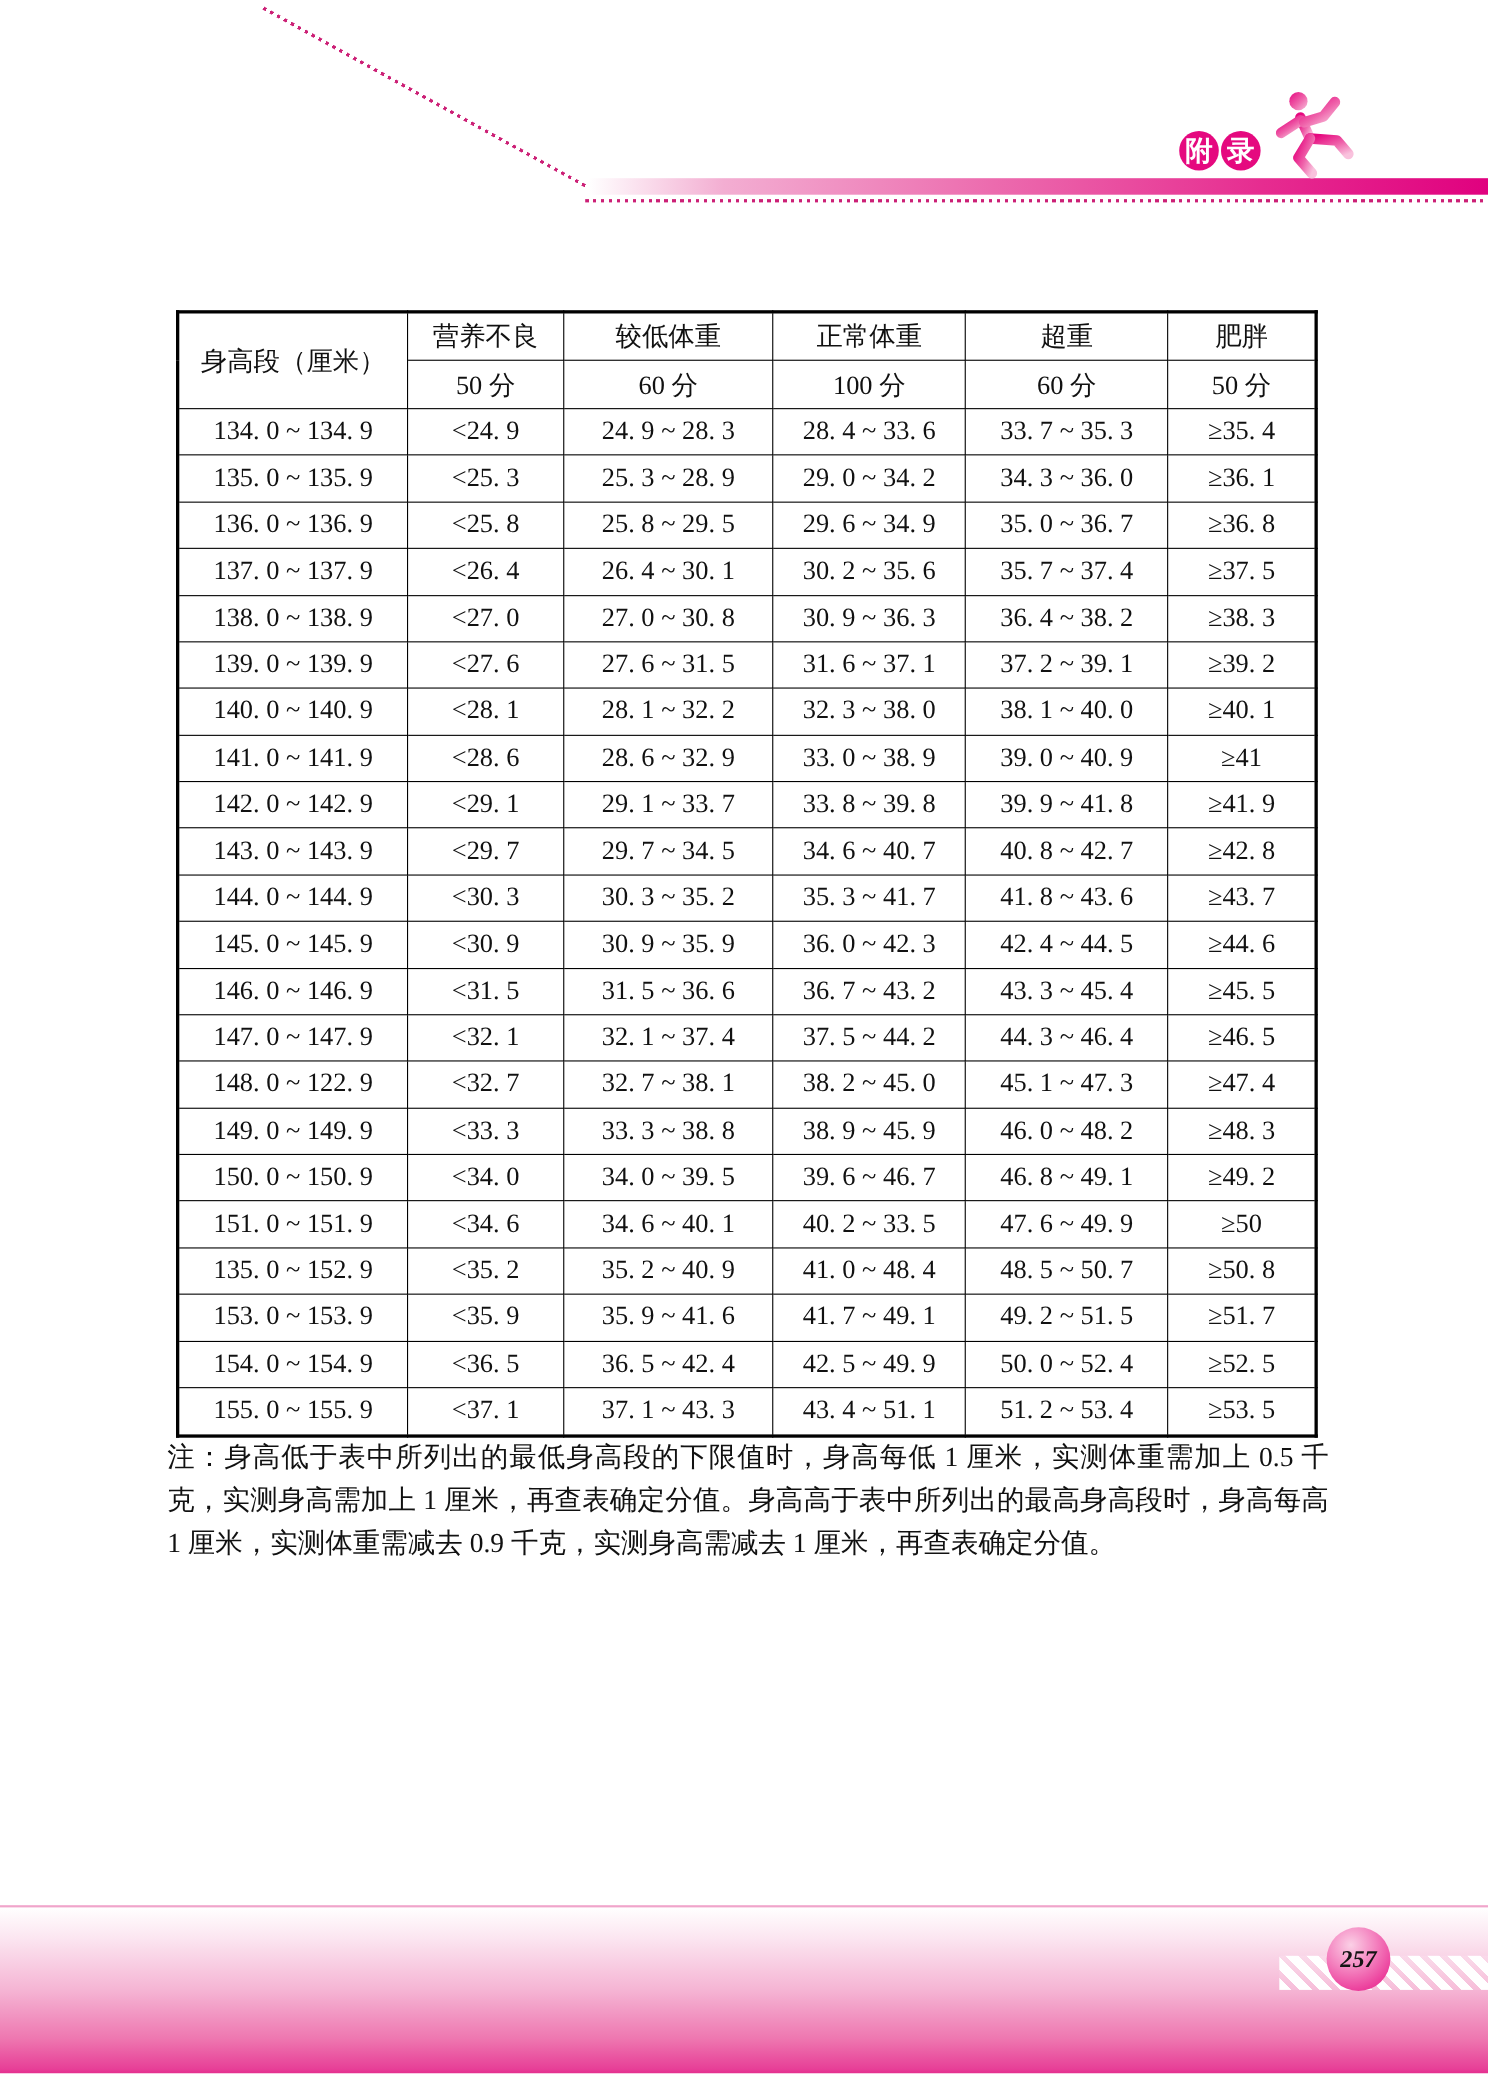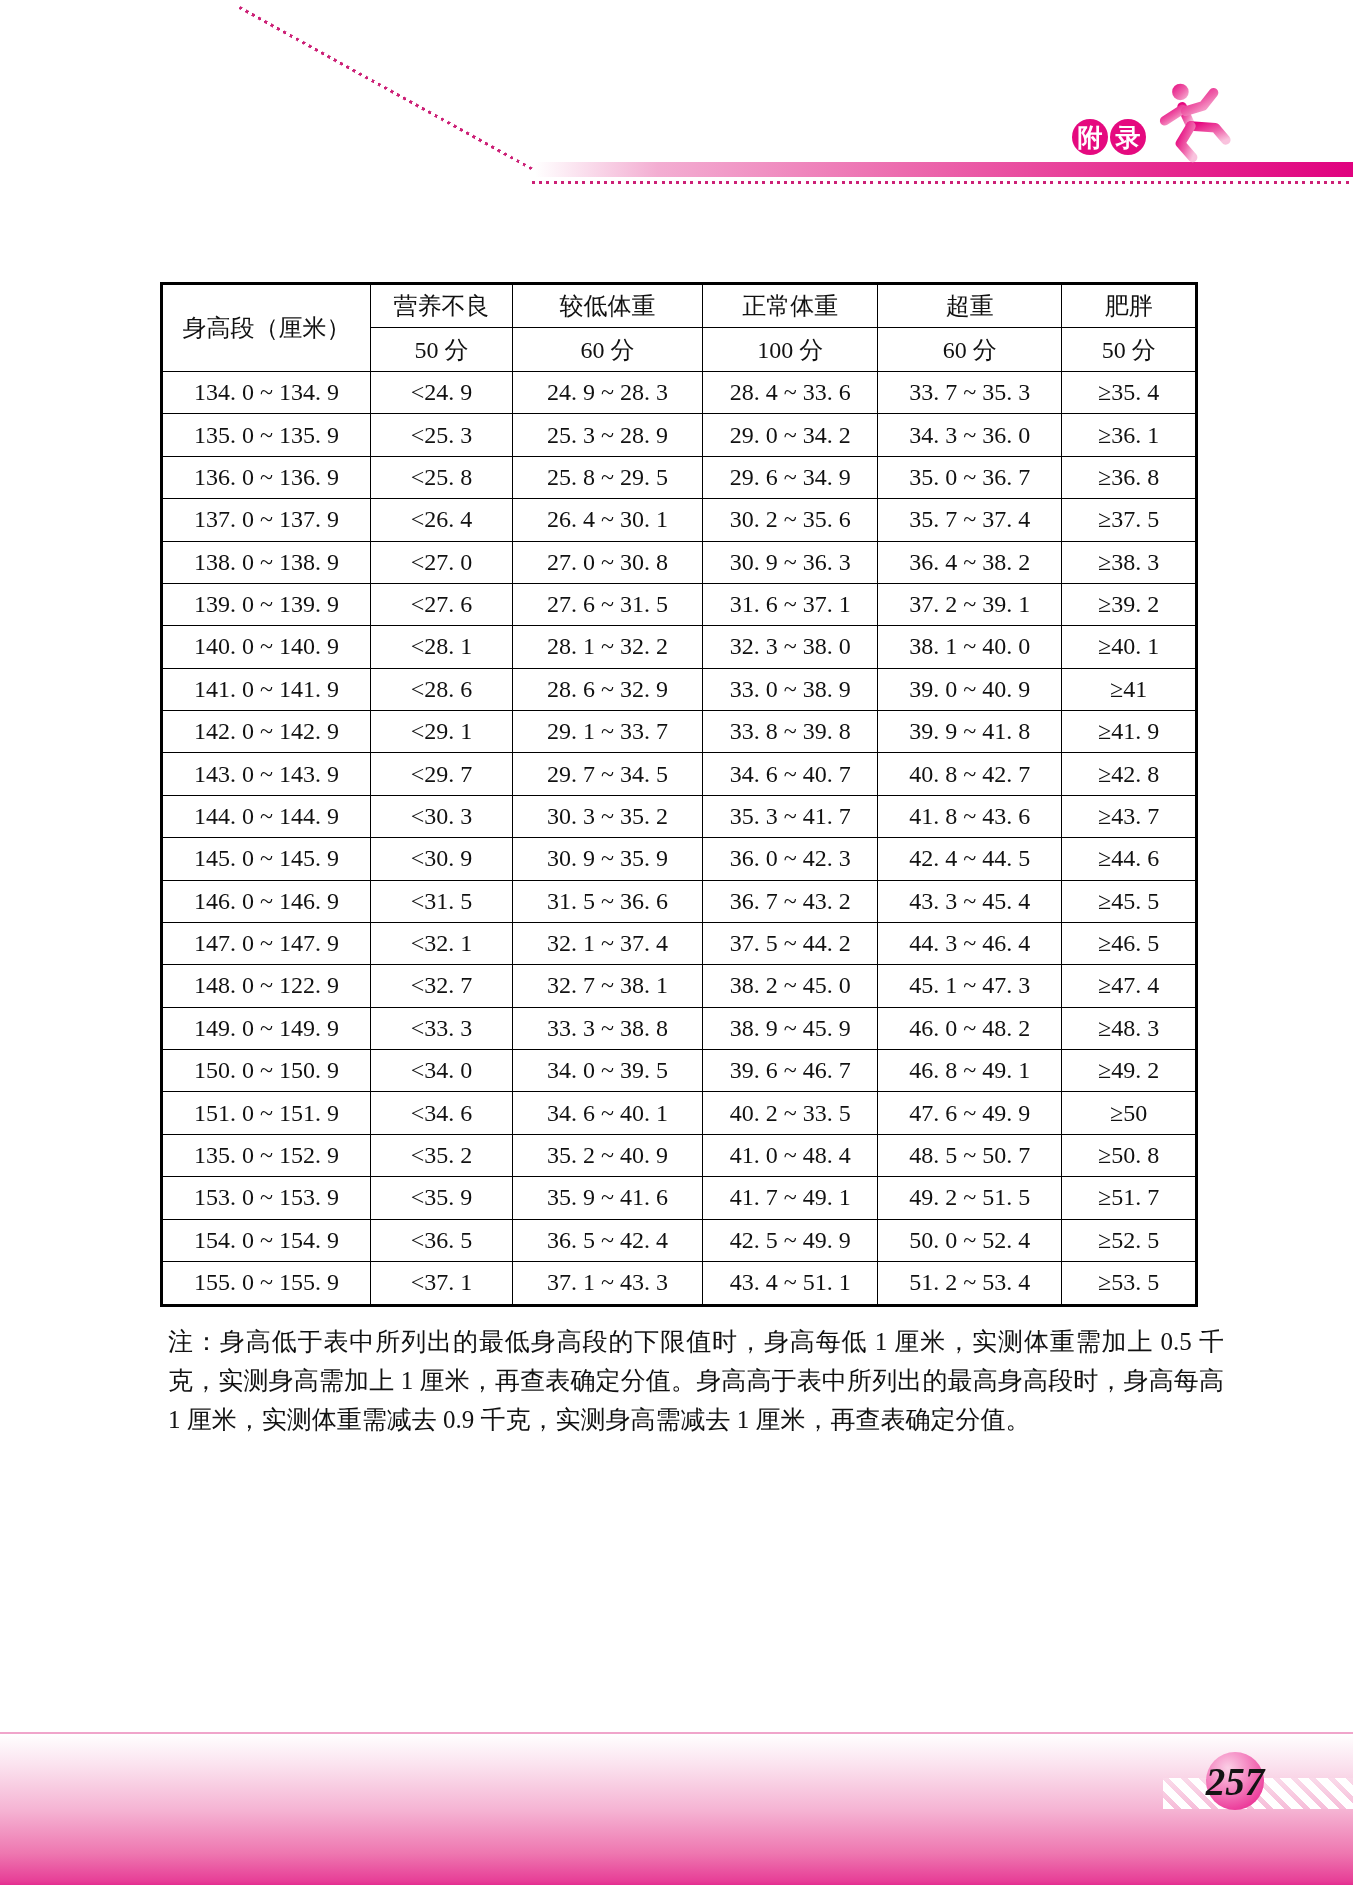--- a/index.html
+++ b/index.html
@@ -65,21 +65,21 @@
     white-space:nowrap;
     overflow:hidden;
   }
   table.score-table thead tr{height:44px;}
   col.c1{width:20.2%;} col.c2{width:13.7%;} col.c3{width:18.4%;}
   col.c4{width:16.9%;} col.c5{width:17.8%;} col.c6{width:13.0%;}
 
   
   .note{
     position:absolute;left:152px;top:1306px;width:1056px;
-    margin:16px;
+    margin:0;
     font-size:25px;line-height:39px;
     text-align:justify;
   }
 
   
   .footer{
     position:absolute;left:0;top:1732px;width:1353px;height:153px;
     border-top:2px solid #f0a5cb;
     background:linear-gradient(180deg,#ffffff 0%,#fbe3ef 20%,#f5b3d3 50%,#ee77b0 78%,#e73f97 96%,#e3258b 100%);
   }
@@ -89,21 +89,21 @@
   }
   .page-ball{
     position:absolute;left:1206px;top:18px;
     width:58px;height:58px;border-radius:50%;
     background:radial-gradient(circle at 38% 28%, #fbd0e6 0%, #f484c0 40%, #ec3f9c 75%, #e01f85 100%);
     display:flex;align-items:center;justify-content:center;
   }
   .page-ball span{
     font-family:"Liberation Serif", serif;
     font-style:italic;font-weight:bold;
-    font-size:39px;color:#141414;
+    font-size:22px;color:#141414;
   }
 </style>
 </head>
 <body>
 
 <div class="page">
 
   <div class="deco-diagonal"></div>
   <div class="header-bar"></div>
   <div class="header-dotted"></div>

